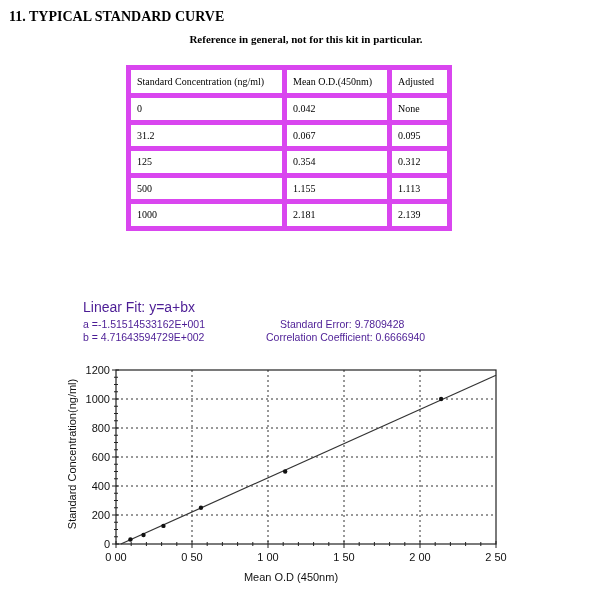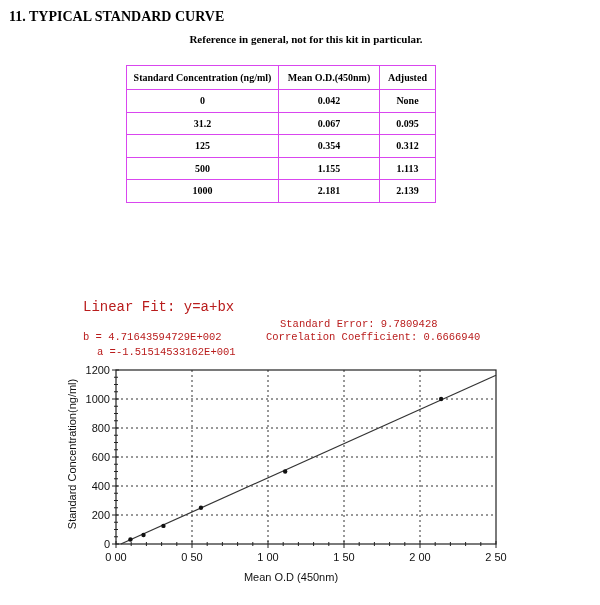--- a/index.html
+++ b/index.html
@@ -1,23 +1,23 @@
 <!DOCTYPE html>
 <html><head>
 <meta charset="utf-8">
 <style>
   html, body { margin:0; padding:0; background:#fff; }
   body { width:600px; height:605px; position:relative; overflow:hidden; color:#000; }
   .section-title { position:absolute; left:9px; top:9px; font-family:"Liberation Serif", serif; font-weight:bold; font-size:14px; }
   .subtitle { position:absolute; left:0; width:600px; top:33px; text-align:center; font-family:"Liberation Serif", serif; font-weight:bold; font-size:11px; padding-left:12px; box-sizing:border-box; }
   table.std { position:absolute; left:126px; top:65px; border-collapse:collapse; font-family:"Liberation Serif", serif; font-size:10px; }
-  table.std td, table.std th { border:1px solid #d946ef; text-align:center; height:21.5px; padding:0 6px; font-weight:bold; }
+  table.std td, table.std th { border:5px solid #d946ef; text-align:left; height:21.5px; padding:0 6px; font-weight:normal; }
   table.std th { height:23px; }
   .c1 { width:139px; } .c2 { width:88px; } .c3 { width:43px; }
-  .fit { position:absolute; font-family:Liberation Mono, monospace; color:#b91c1c; }
+  .fit { position:absolute; font-family:Liberation Sans, sans-serif; color:#4c1d95; }
   .fit-title { left:83px; top:299px; font-size:14px; }
   .fit-line { font-size:10.5px; }
   svg.chart { position:absolute; left:0; top:0; }
   svg text { font-family:"Liberation Sans", sans-serif; fill:#111; }
 </style>
 </head>
 <body>
 
 <div class="section-title">11. TYPICAL STANDARD CURVE</div>
 <div class="subtitle">Reference in general, not for this kit in particular.</div>
@@ -51,21 +51,21 @@
       </tr>
   <tr>
         <td>1000</td>
         <td>2.181</td>
         <td>2.139</td>
       </tr>
 </tbody>
   </table>
 
 <div class="fit fit-title">Linear Fit: y=a+bx</div>
-<div class="fit fit-line" style="left:97px; top:318px;margin-top:28px;">a =-1.51514533162E+001</div>
+<div class="fit fit-line" style="left:83px; top:318px;">a =-1.51514533162E+001</div>
 <div class="fit fit-line" style="left:83px; top:331px;">b = 4.71643594729E+002</div>
 <div class="fit fit-line" style="left:280px; top:318px;">Standard Error: 9.7809428</div>
 <div class="fit fit-line" style="left:266px; top:331px;">Correlation Coefficient: 0.6666940</div>
 
 <svg class="chart" id="chart" width="600" height="605">
     <line x1="192" y1="370" x2="192" y2="544" stroke="#333" stroke-width="1" stroke-dasharray="2,3"></line>
     <line x1="268" y1="370" x2="268" y2="544" stroke="#333" stroke-width="1" stroke-dasharray="2,3"></line>
     <line x1="344" y1="370" x2="344" y2="544" stroke="#333" stroke-width="1" stroke-dasharray="2,3"></line>
     <line x1="420" y1="370" x2="420" y2="544" stroke="#333" stroke-width="1" stroke-dasharray="2,3"></line>
     <line x1="116" y1="515" x2="496" y2="515" stroke="#333" stroke-width="1" stroke-dasharray="2,3"></line>

